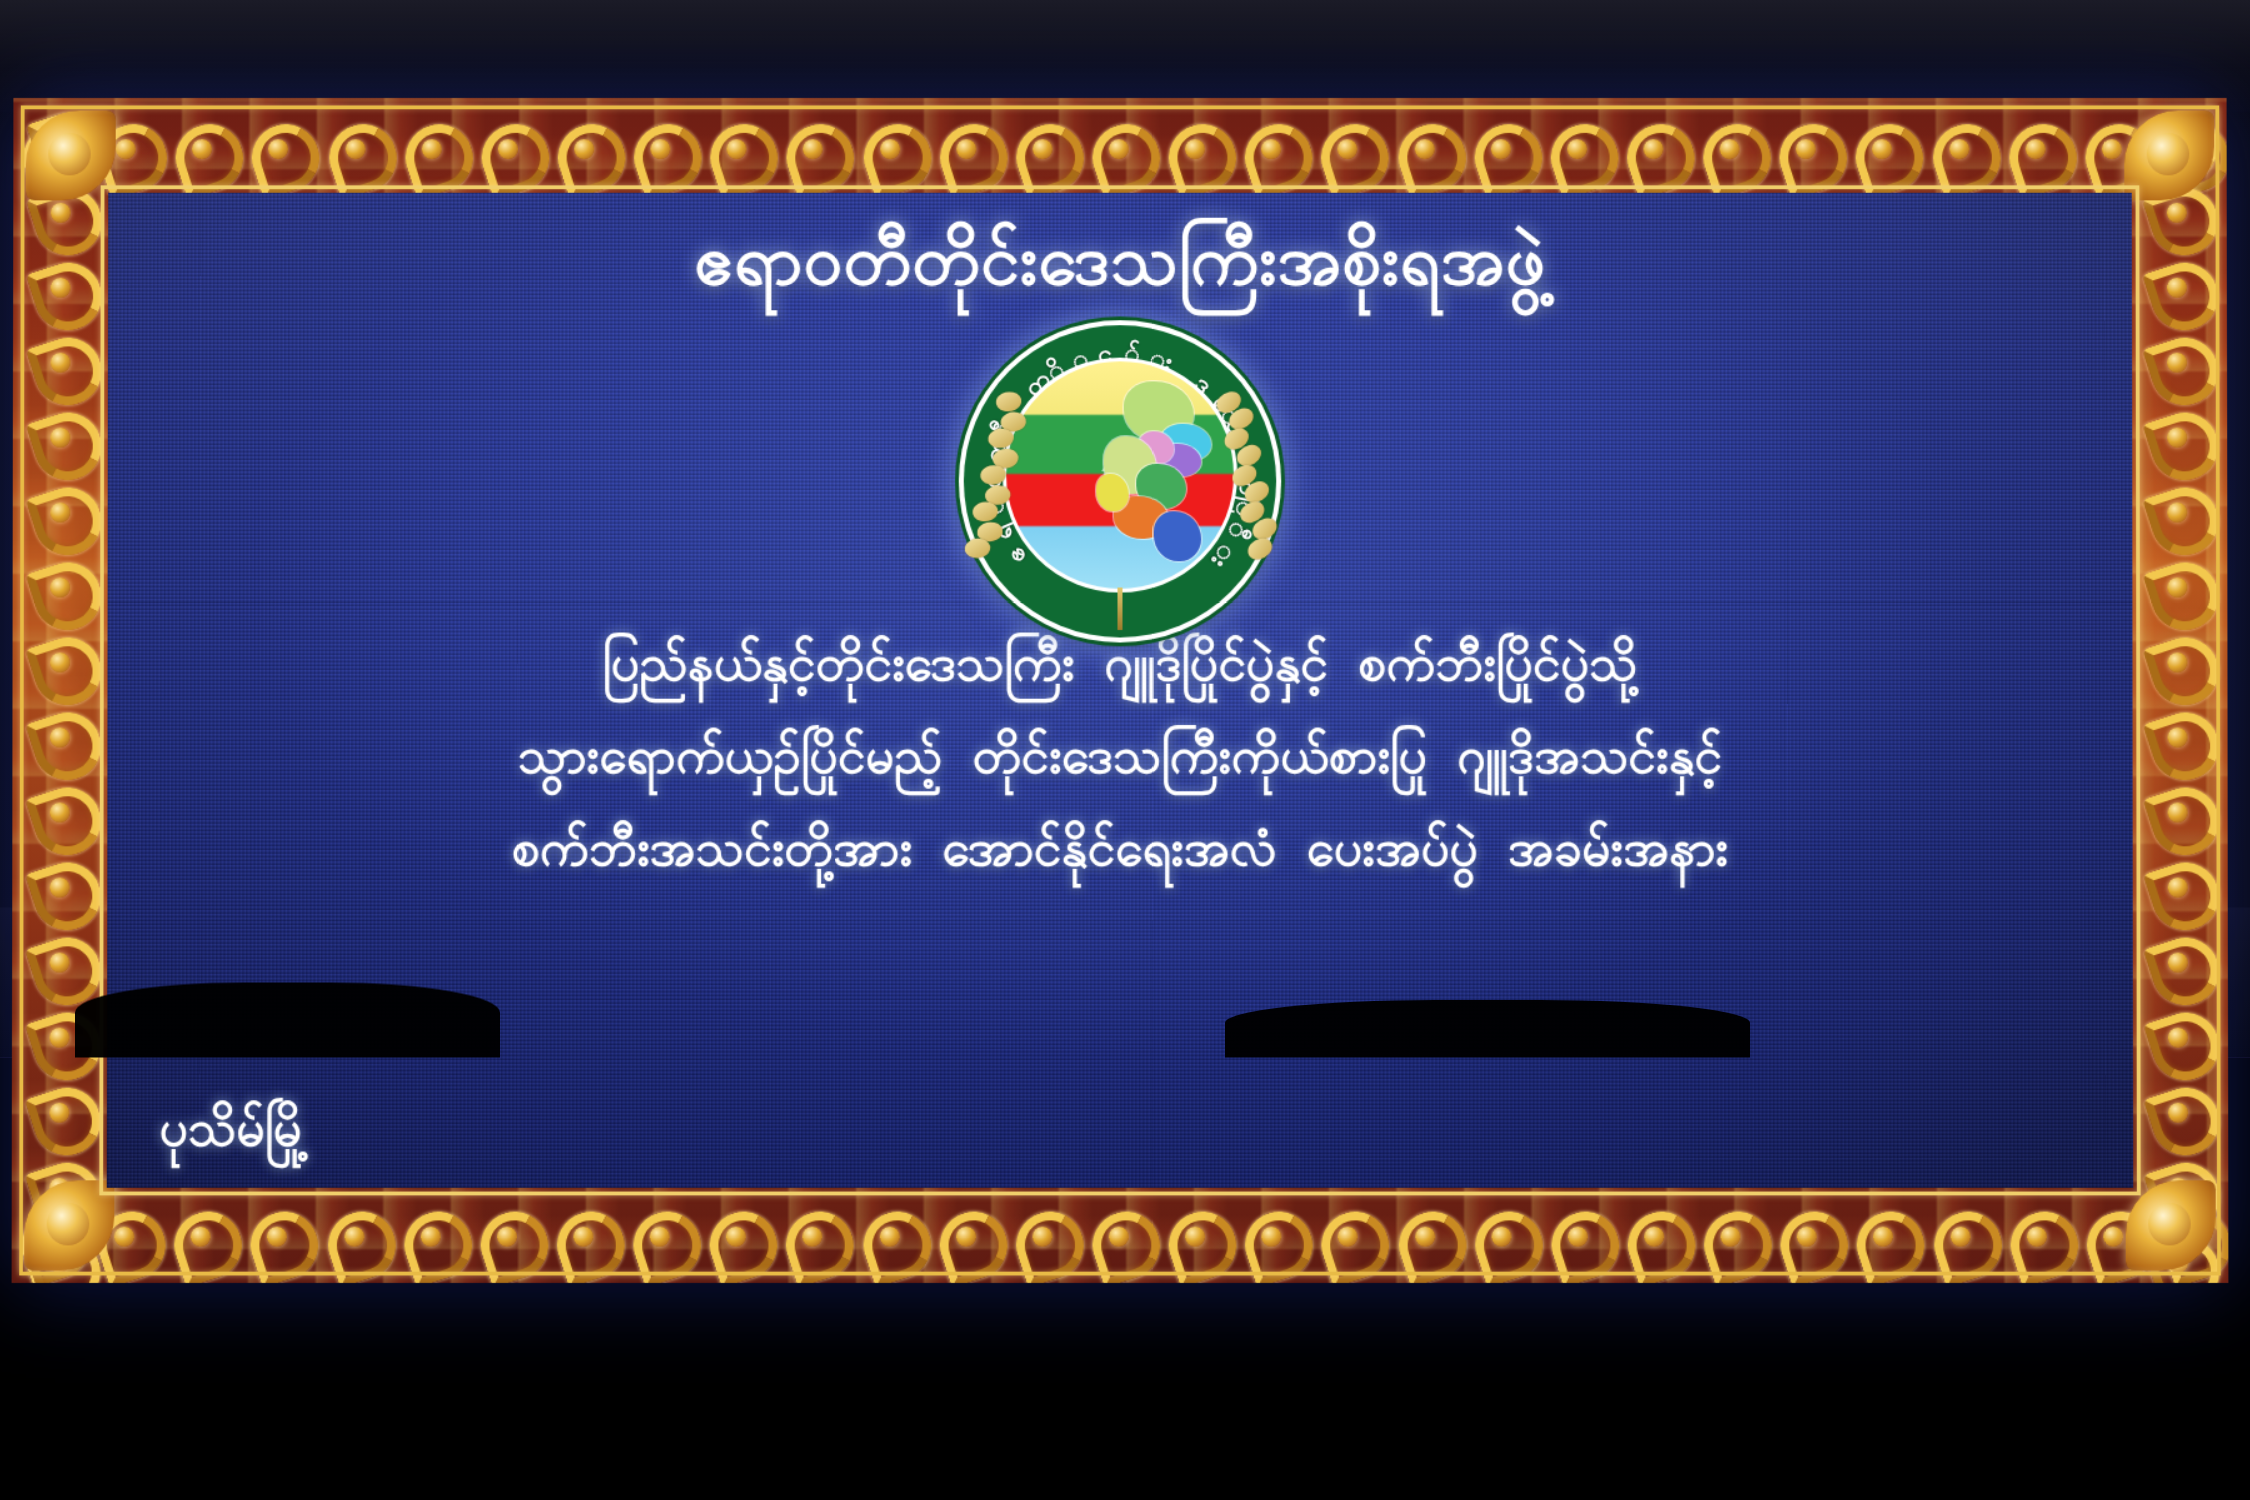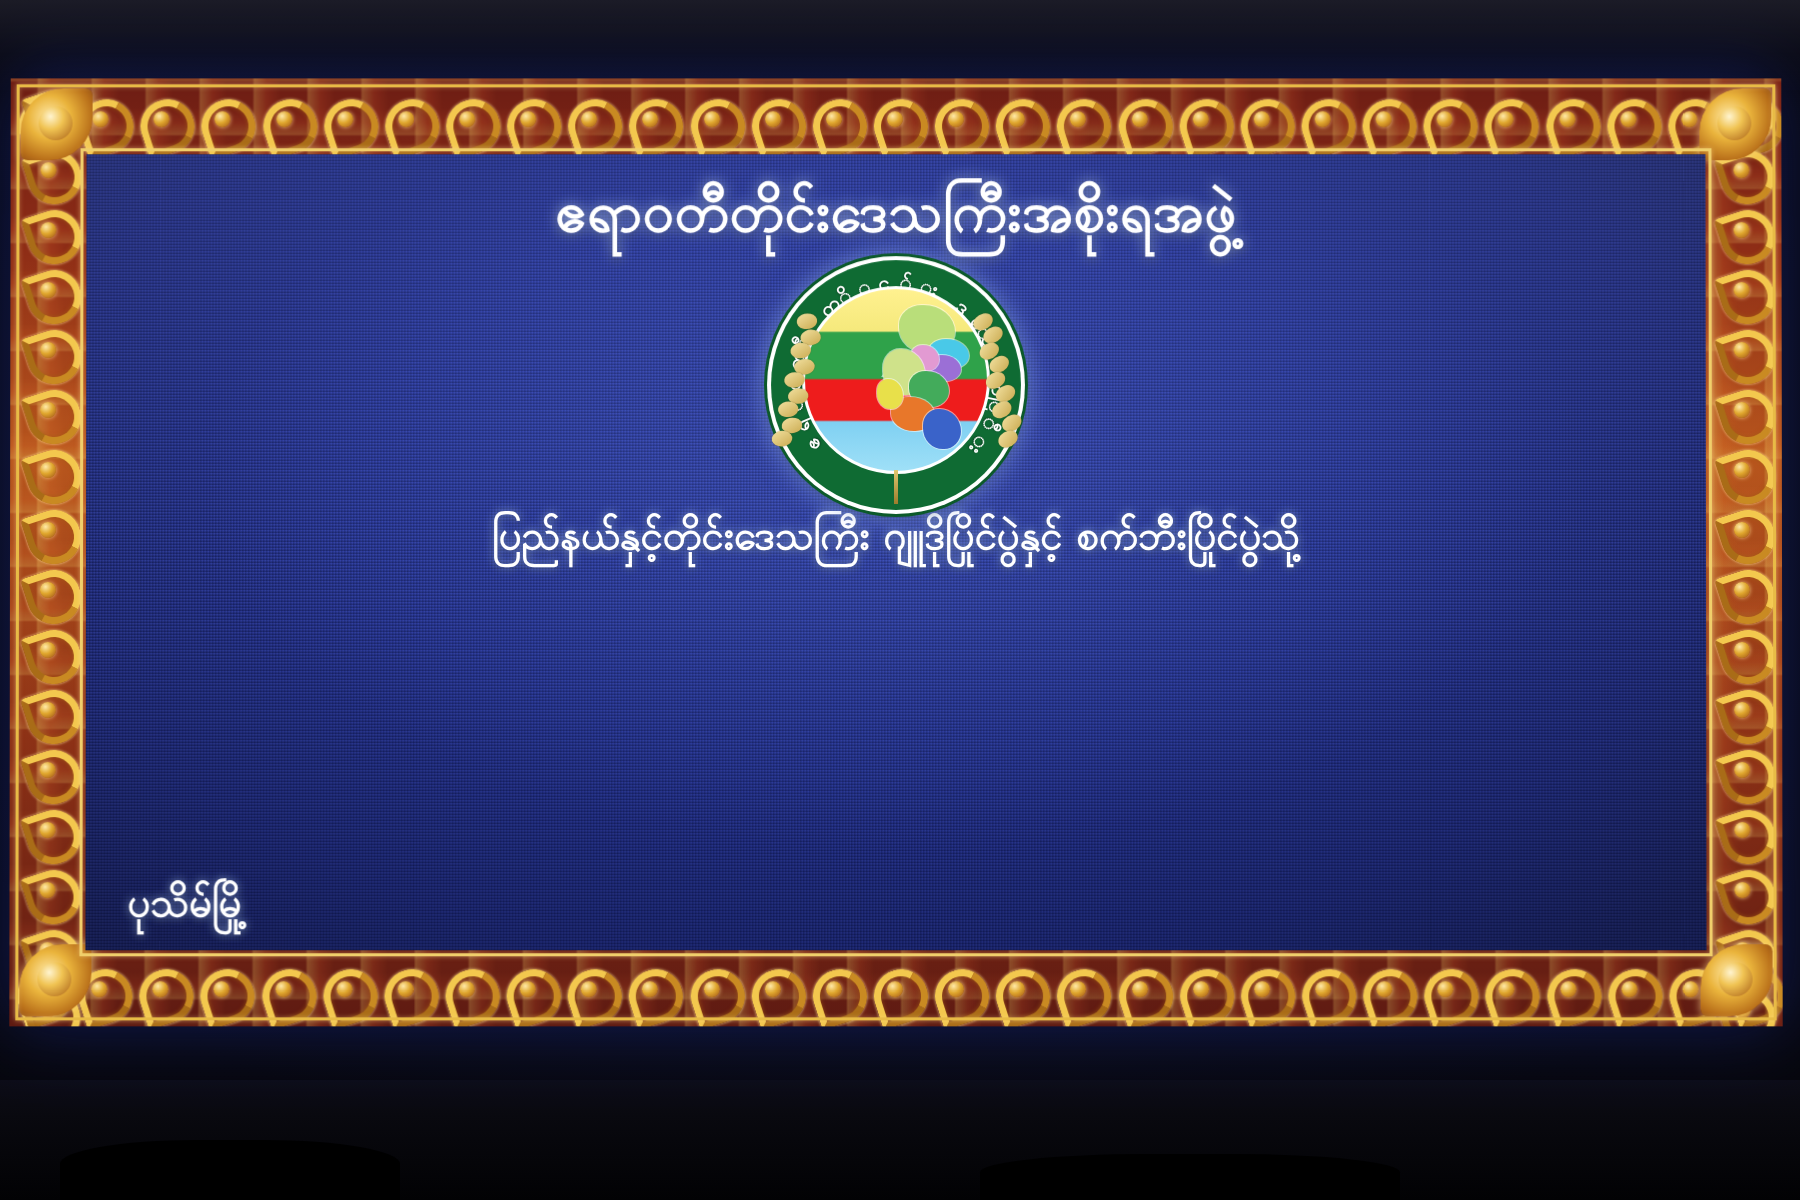--- a/index.html
+++ b/index.html
@@ -1,18 +1,18 @@
 <!DOCTYPE html>
 <html><head>
 <meta charset="utf-8">
 <style>
   html,body{margin:0;padding:0;background:#000;}
   body{width:1800px;height:1200px;overflow:hidden;font-family:"DejaVu Sans","Liberation Sans",sans-serif;}
 
-  #stage{position:relative;width:1800px;height:1200px;background:#8b5cf6;}
+  #stage{position:relative;width:1800px;height:846px;background:#8b5cf6;font-family:Liberation Mono, monospace;}
 
   
   .ambient{position:absolute;inset:0;
     background:
       radial-gradient(ellipse 1400px 900px at 50% 45%, rgba(20,26,64,0.55) 0%, rgba(6,6,12,0.95) 75%),
       linear-gradient(180deg,#0a0a12 0%,#050509 100%);}
   .ambient-top{position:absolute;left:0;top:0;width:1800px;height:90px;
     background:linear-gradient(180deg,#1b1b26 0%, #0b0b14 60%, #070710 100%);}
   .ambient-bot{position:absolute;left:0;bottom:0;width:1800px;height:120px;
     background:linear-gradient(0deg,#020204 0%,#09090f 70%,#0c0c16 100%);}
@@ -319,20 +319,22 @@
                 <i style="top: 90px; left: 6px;"></i>
                 <i style="top: 105px; left: 13px;"></i>
                 <i style="top: 120px; left: 6px;"></i>
               </div>
             <div class="stem"></div>
           </div>
         </div>
 
         <div class="body" id="body-lines">
             <div class="bline">ပြည်နယ်နှင့်တိုင်းဒေသကြီး ဂျူဒိုပြိုင်ပွဲနှင့် စက်ဘီးပြိုင်ပွဲသို့</div>
+            <div class="bline">သွားရောက်ယှဉ်ပြိုင်မည့် တိုင်းဒေသကြီးကိုယ်စားပြု ဂျူဒိုအသင်းနှင့်</div>
+            <div class="bline">စက်ဘီးအသင်းတို့အား အောင်နိုင်ရေးအလံ ပေးအပ်ပွဲ အခမ်းအနား</div>
           </div>
 
         <div class="footer">
           <div class="fnote">ပုသိမ်မြို့</div>
         </div>
       </div>
     </div>
   </div>
 
   <div class="sil" style="left:60px;width:340px;"></div>

